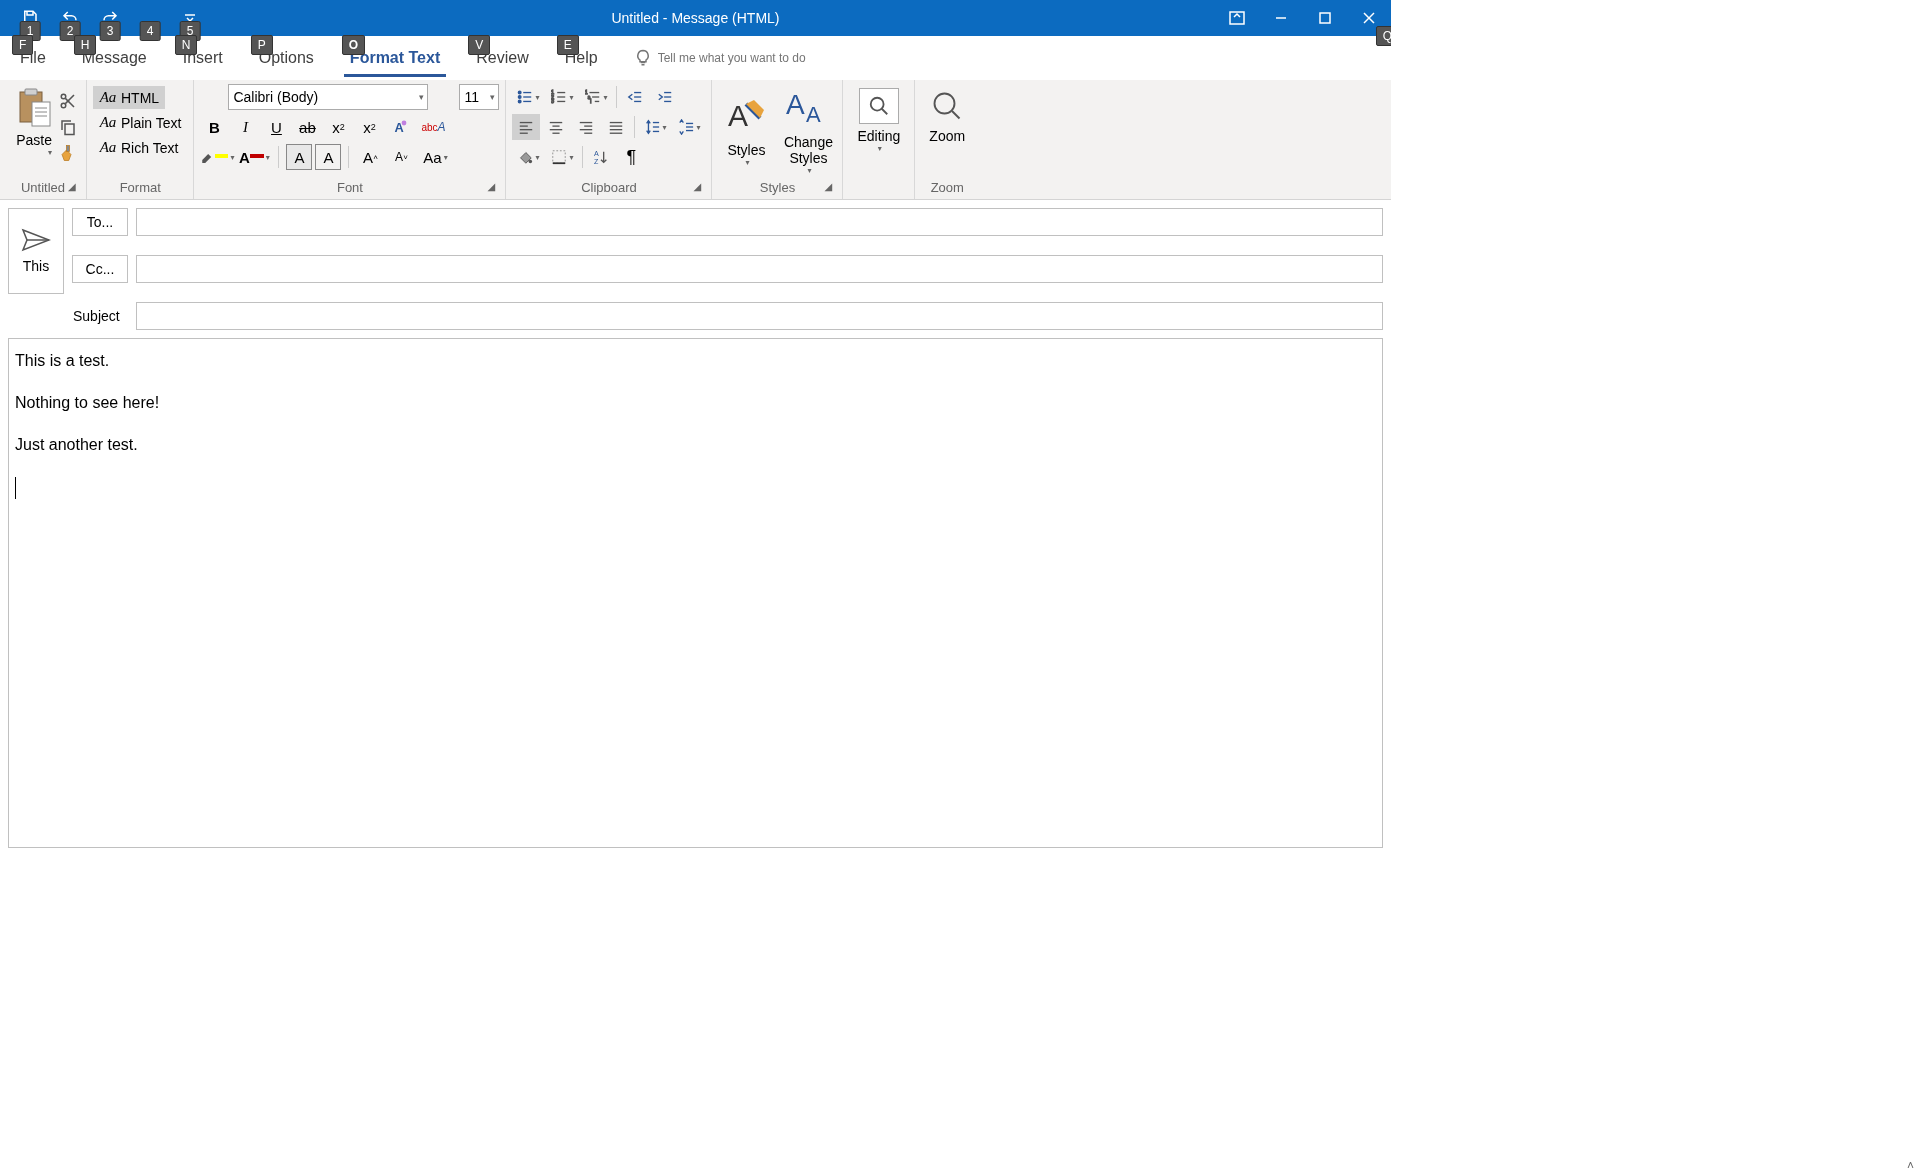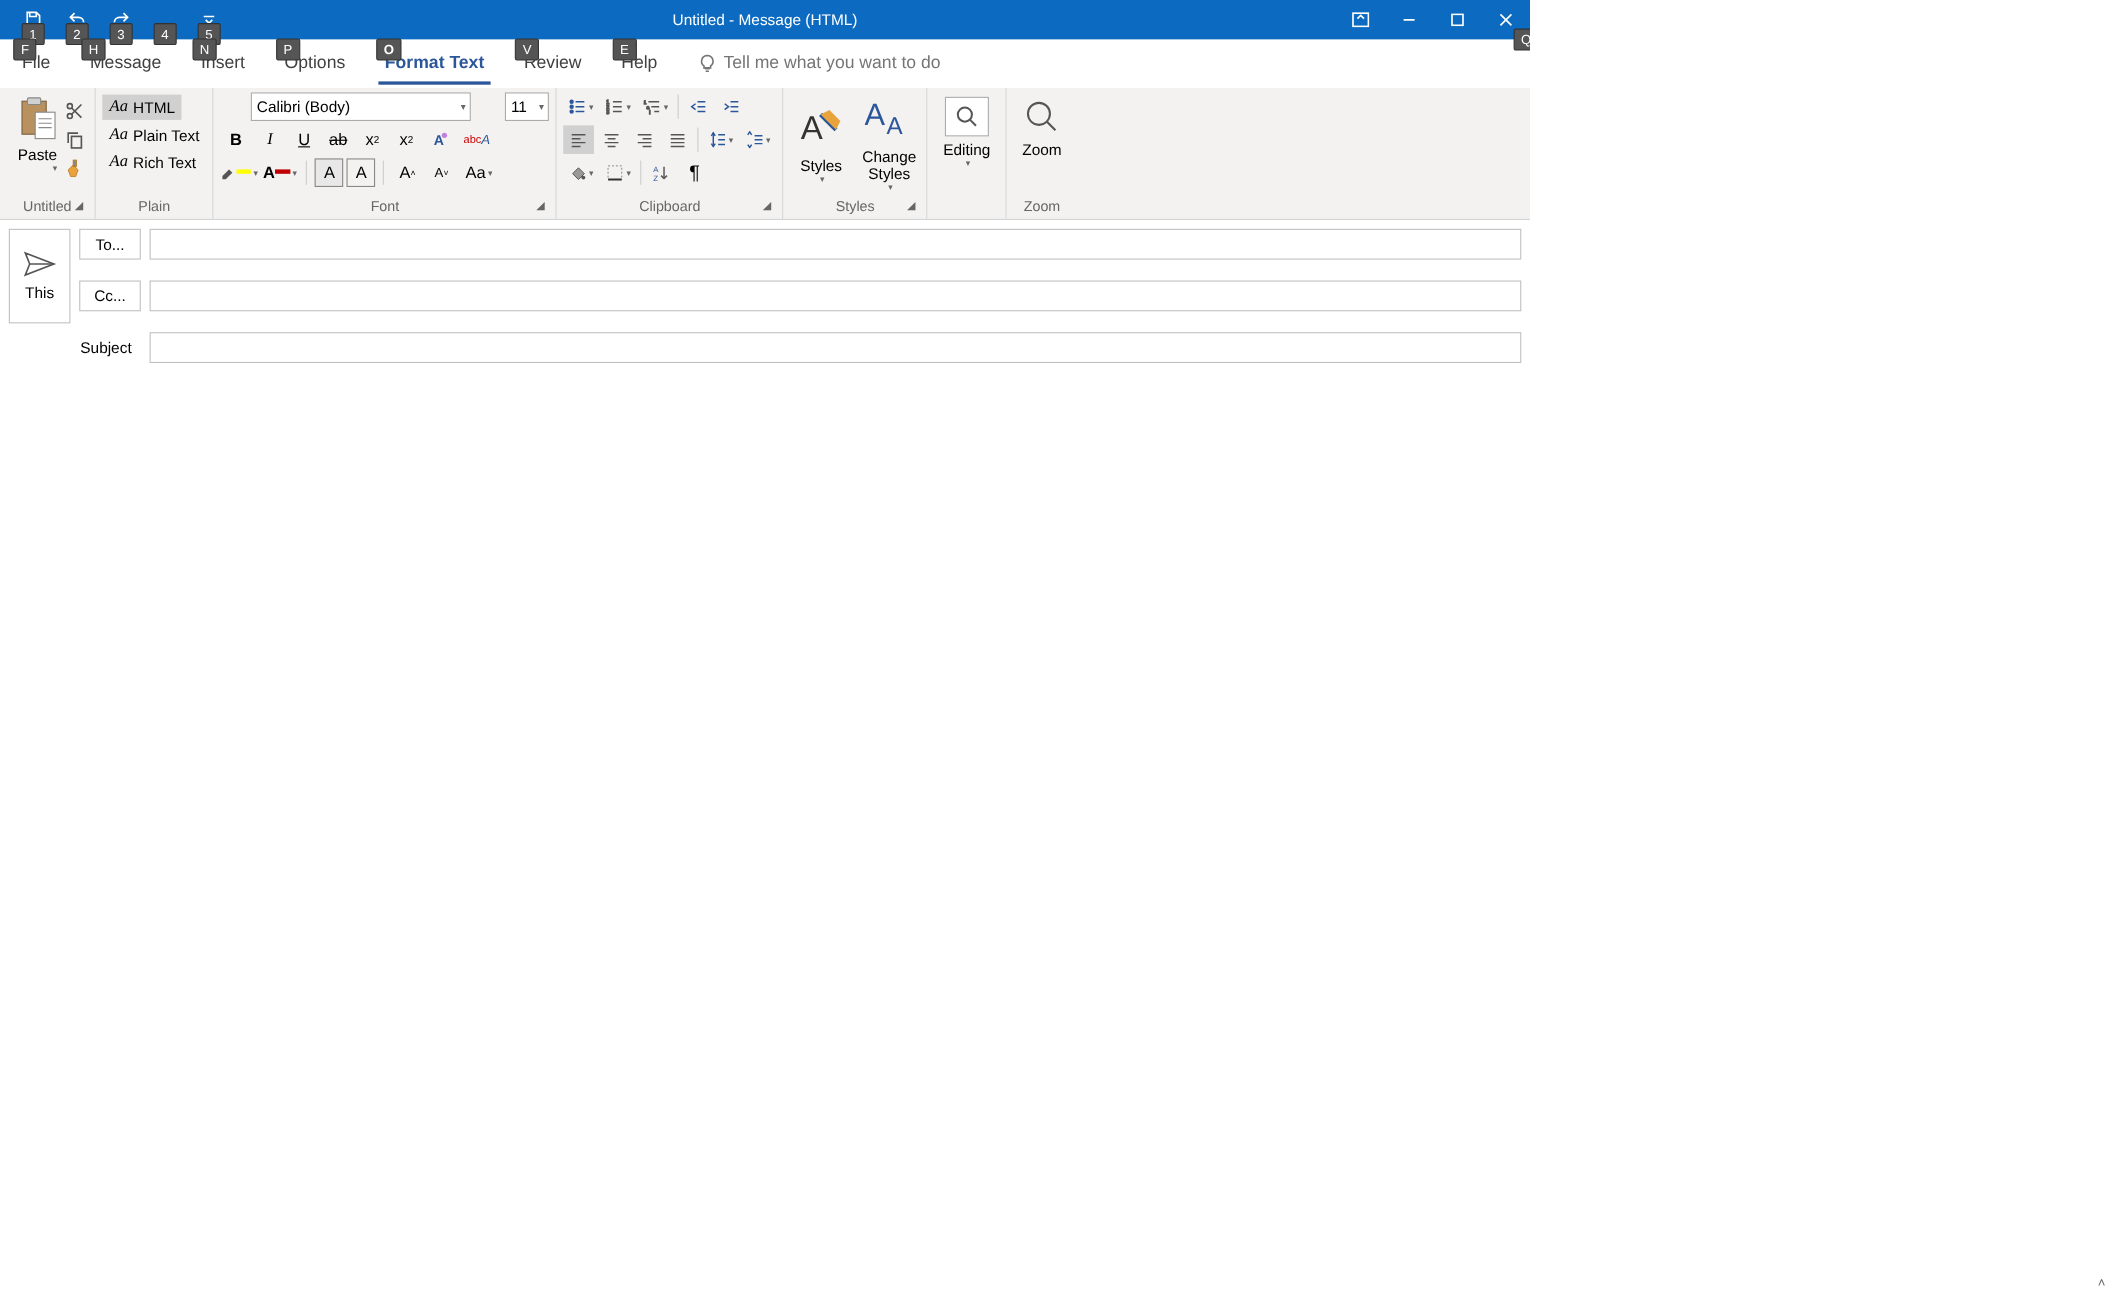--- a/index.html
+++ b/index.html
@@ -12,21 +12,21 @@
 .title-text { position: absolute; left: 50%; transform: translateX(-50%); color: #fff; font-size: 14px; }
 .win-controls { position: absolute; right: 0; display: flex; }
 .win-btn { width: 44px; height: 36px; display: flex; align-items: center; justify-content: center; color: #fff; font-size: 14px; }
 
 .ribbon-tabs { display: flex; align-items: center; height: 44px; background: #fff; padding-left: 14px; gap: 24px; position: relative; }
 .ribbon-tab { font-size: 16px; color: #404040; padding: 10px 6px; position: relative; cursor: pointer; }
 .ribbon-tab.active { color: #2b579a; font-weight: 600; }
 .ribbon-tab.active::after { content: ''; position: absolute; bottom: 0; left: 0; right: 0; height: 3px; background: #2b579a; }
 .tell-me { display: flex; align-items: center; gap: 6px; margin-left: 6px; }
 .tell-me svg { width: 18px; height: 18px; }
-.tell-me input { border: none; font-size: 16px; color: #767676; outline: none; width: 250px; }
+.tell-me input { border: none; font-size: 12px; color: #767676; outline: none; width: 250px; }
 .tab-badge { position: absolute; top: -4px; left: -2px; background: #555; color: #fff; font-size: 12px; padding: 2px 6px; border-radius: 2px; border: 1px solid #333; z-index: 10; }
 
 .ribbon { display: flex; background: #f3f2f1; border-bottom: 1px solid #d4d4d4; height: 120px; }
 .ribbon-group { display: flex; flex-direction: column; border-right: 1px solid #d8d8d8; padding: 4px 6px 0; position: relative; }
 .group-label { text-align: center; font-size: 13px; color: #666; padding: 3px 0 4px; }
 .group-body { flex: 1; display: flex; align-items: flex-start; }
 .dialog-launcher { position: absolute; bottom: 4px; right: 4px; width: 14px; height: 14px; font-size: 10px; color: #666; }
 
 .clipboard-body { display: flex; gap: 4px; }
 .paste-btn { display: flex; flex-direction: column; align-items: flex-end; width: 46px; }
@@ -207,21 +207,21 @@
         </div>
       <div class="format-btn">
           <span class="aa-icon">Aa</span>
           <span>Plain Text</span>
         </div>
       <div class="format-btn">
           <span class="aa-icon">Aa</span>
           <span>Rich Text</span>
         </div>
     </div>
-    <div class="group-label">Plain</div>
+    <div class="group-label">Format</div>
   </div>
 
   <div class="ribbon-group font-group">
     <div class="group-body">
       <div class="font-row">
         <div class="font-combo font-name">
             <span>Calibri (Body)</span>
             <span class="combo-arrow">▾</span>
           </div>
         <div class="font-combo font-size">
@@ -510,13 +510,19 @@
       <div class="field-row">
         <div class="field-label">Cc...</div>
         <input class="field-input" style="">
       </div>
       <div class="field-row">
         <div class="field-label plain">Subject</div>
         <input class="field-input" style="">
       </div>
     </div>
   </div>
+  <div class="body-area">
+    <p>This is a test.</p>
+    <p>Nothing to see here!</p>
+    <p>Just another test.</p>
+    <p><span class="cursor"></span></p>
+  </div>
 </div>
 
 </body></html>

